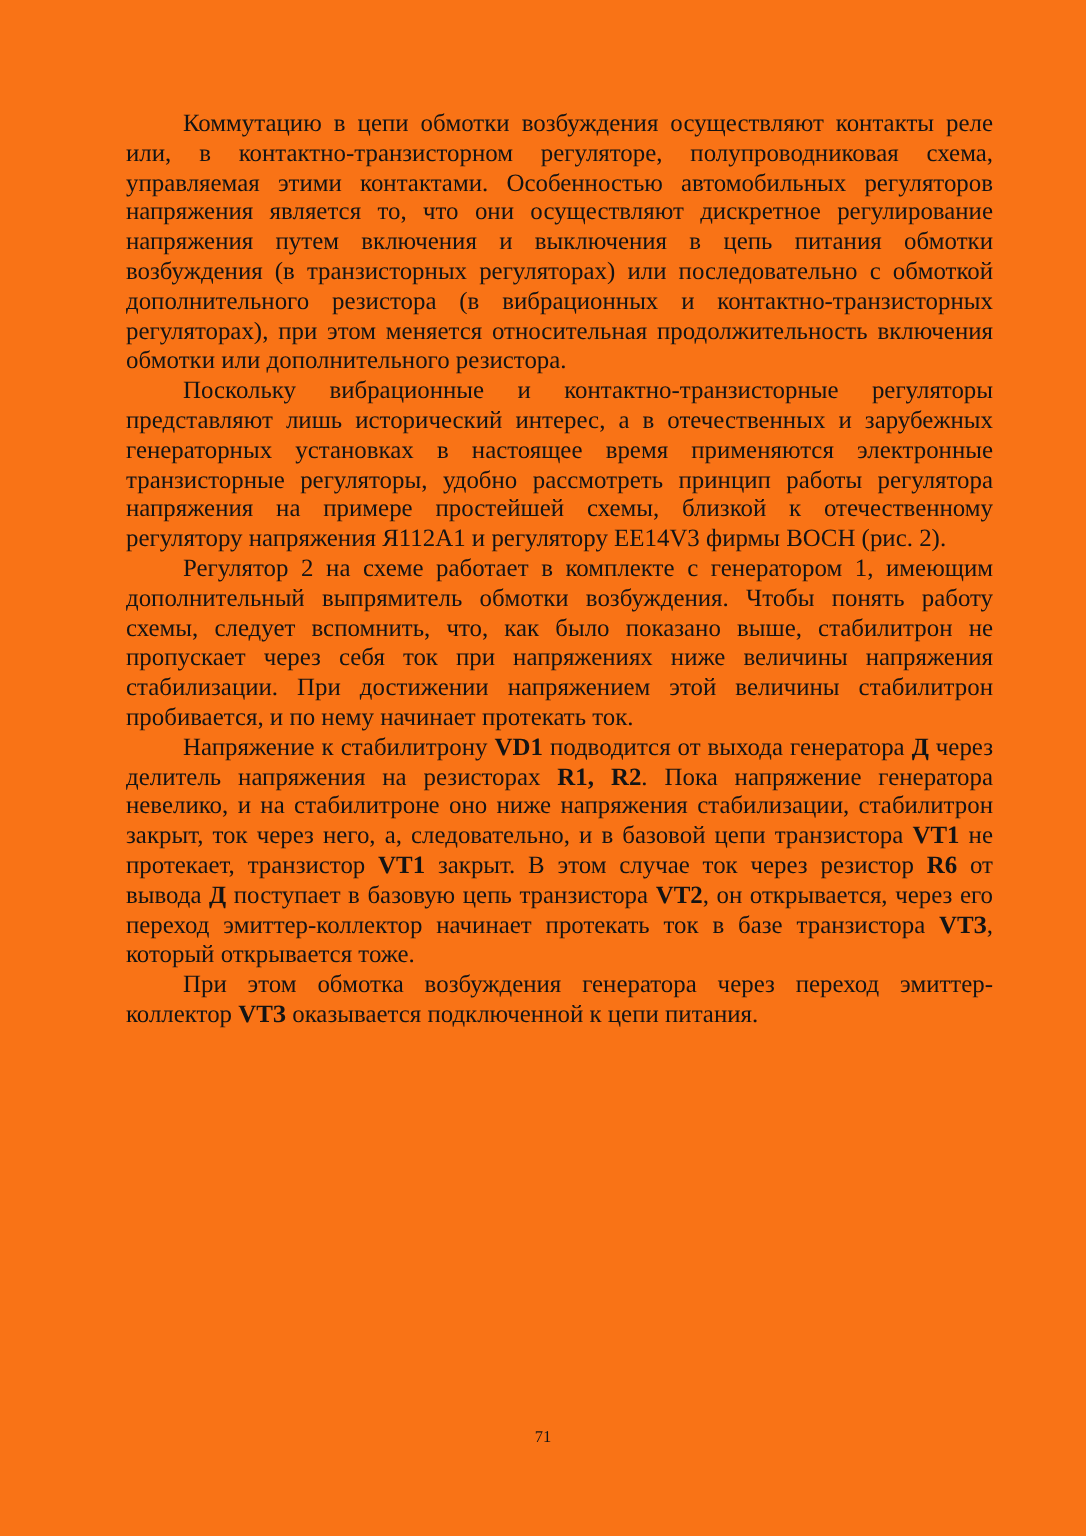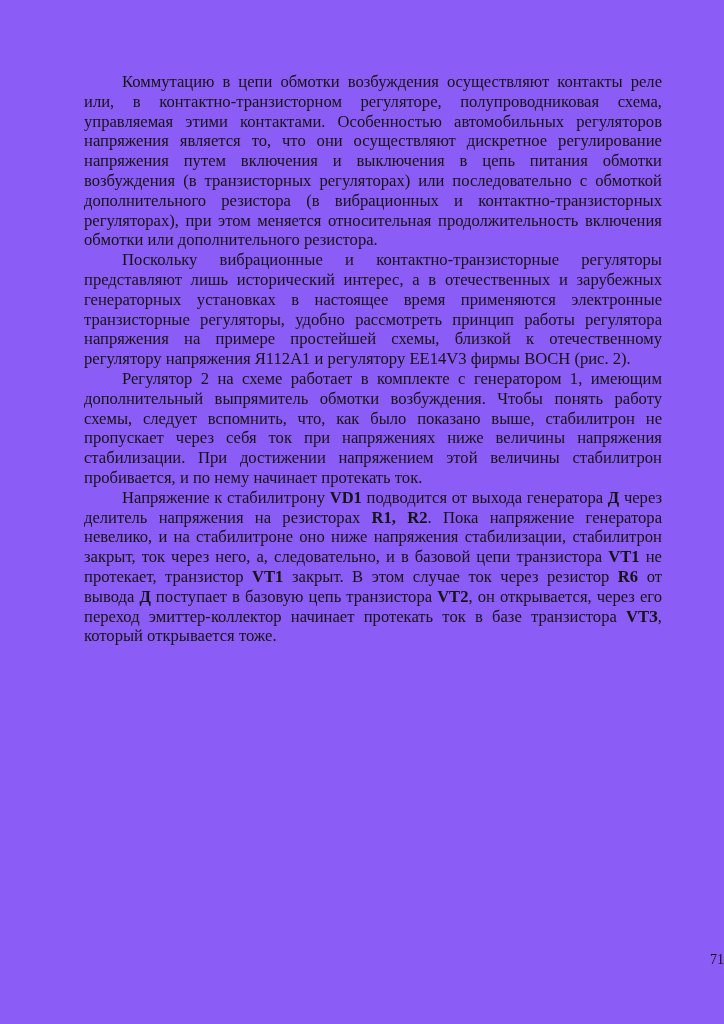--- a/index.html
+++ b/index.html
@@ -4,21 +4,21 @@
 <style>
   html, body {
     margin: 0;
     padding: 0;
     background: #ffffff;
   }
   .page {
     position: relative;
     width: 724px;
     height: 1024px;
-    background: #8b5cf6;
+    background: #f97316;
     overflow: hidden;
     font-family: "Liberation Serif", serif;
     color: #141414;
   }
   .text-block {
     position: absolute;
     left: 84px;
     top: 72px;
     width: 578px;
     font-size: 16.6px;
@@ -31,28 +31,29 @@
     text-indent: 38px;
   }
   .b {
     font-weight: bold;
   }
   .page-number {
     position: absolute;
     left: 0;
     right: 0;
     top: 952px;
-    text-align: right;
-    font-size: 14px;
+    text-align: center;
+    font-size: 11px;
   }
 </style>
 </head>
 <body>
 
 <div class="page">
   <div class="text-block">
     <p><span>Коммутацию в цепи обмотки возбуждения осуществляют контакты реле или, в контактно-транзисторном регуляторе, полупроводниковая схема, управляемая этими контактами. Особенностью автомобильных регуляторов напряжения является то, что они осуществляют дискретное регулирование напряжения путем включения и выключения в цепь питания обмотки возбуждения (в транзисторных регуляторах) или последовательно с обмоткой дополнительного резистора (в вибрационных и контактно-транзисторных регуляторах), при этом меняется относительная продолжительность включения обмотки или дополнительного резистора.</span></p>
     <p><span>Поскольку вибрационные и контактно-транзисторные регуляторы представляют лишь исторический интерес, а в отечественных и зарубежных генераторных установках в настоящее время применяются электронные транзисторные регуляторы, удобно рассмотреть принцип работы регулятора напряжения на примере простейшей схемы, близкой к отечественному регулятору напряжения Я112А1 и регулятору ЕЕ14V3 фирмы BOCH (рис. 2).</span></p>
     <p><span>Регулятор 2 на схеме работает в комплекте с генератором 1, имеющим дополнительный выпрямитель обмотки возбуждения. Чтобы понять работу схемы, следует вспомнить, что, как было показано выше, стабилитрон не пропускает через себя ток при напряжениях ниже величины напряжения стабилизации. При достижении напряжением этой величины стабилитрон пробивается, и по нему начинает протекать ток.</span></p>
     <p><span>Напряжение к стабилитрону </span><span class="b">VD1</span><span> подводится от выхода генератора </span><span class="b">Д</span><span> через делитель напряжения на резисторах </span><span class="b">R1, R2</span><span>. Пока напряжение генератора невелико, и на стабилитроне оно ниже напряжения стабилизации, стабилитрон закрыт, ток через него, а, следовательно, и в базовой цепи транзистора </span><span class="b">VT1</span><span> не протекает, транзистор </span><span class="b">VT1</span><span> закрыт. В этом случае ток через резистор </span><span class="b">R6</span><span> от вывода </span><span class="b">Д</span><span> поступает в базовую цепь транзистора </span><span class="b">VT2</span><span>, он открывается, через его переход эмиттер-коллектор начинает протекать ток в базе транзистора </span><span class="b">VТЗ</span><span>, который открывается тоже.</span></p>
+    <p><span>При этом обмотка возбуждения генератора через переход эмиттер-коллектор </span><span class="b">VТЗ</span><span> оказывается подключенной к цепи питания.</span></p>
   </div>
   <div class="page-number">71</div>
 </div>
 
 </body></html>

